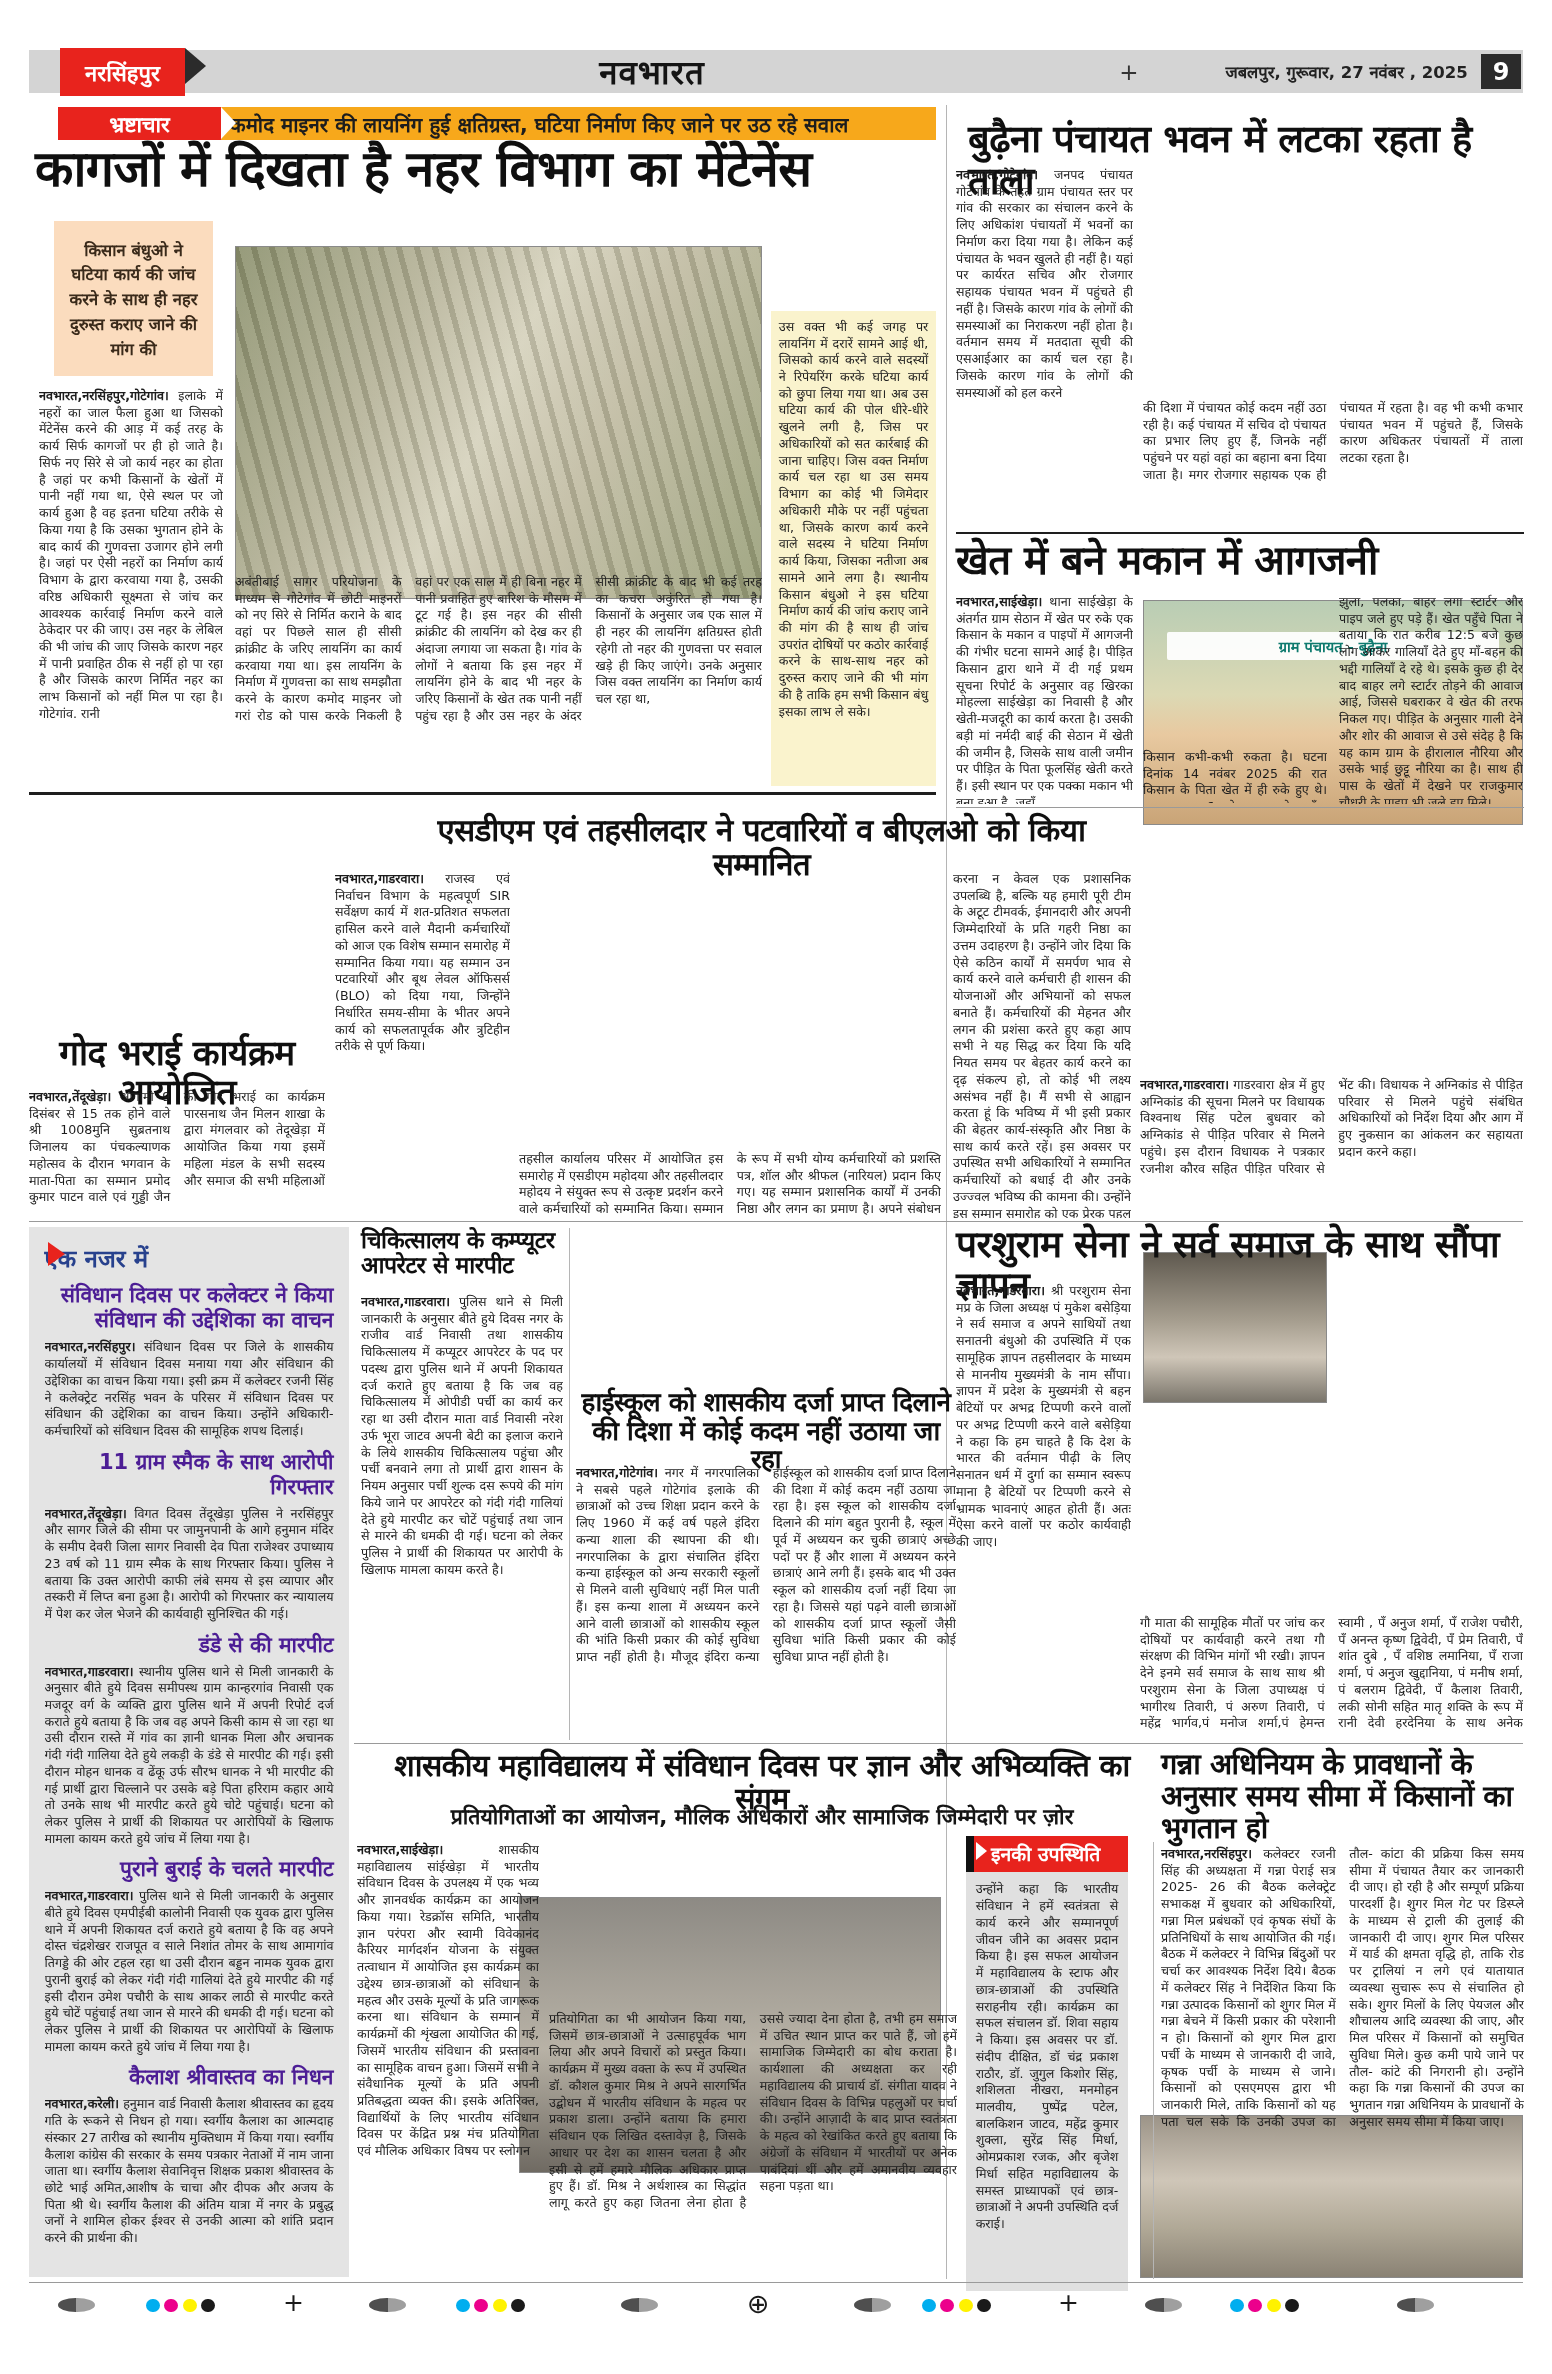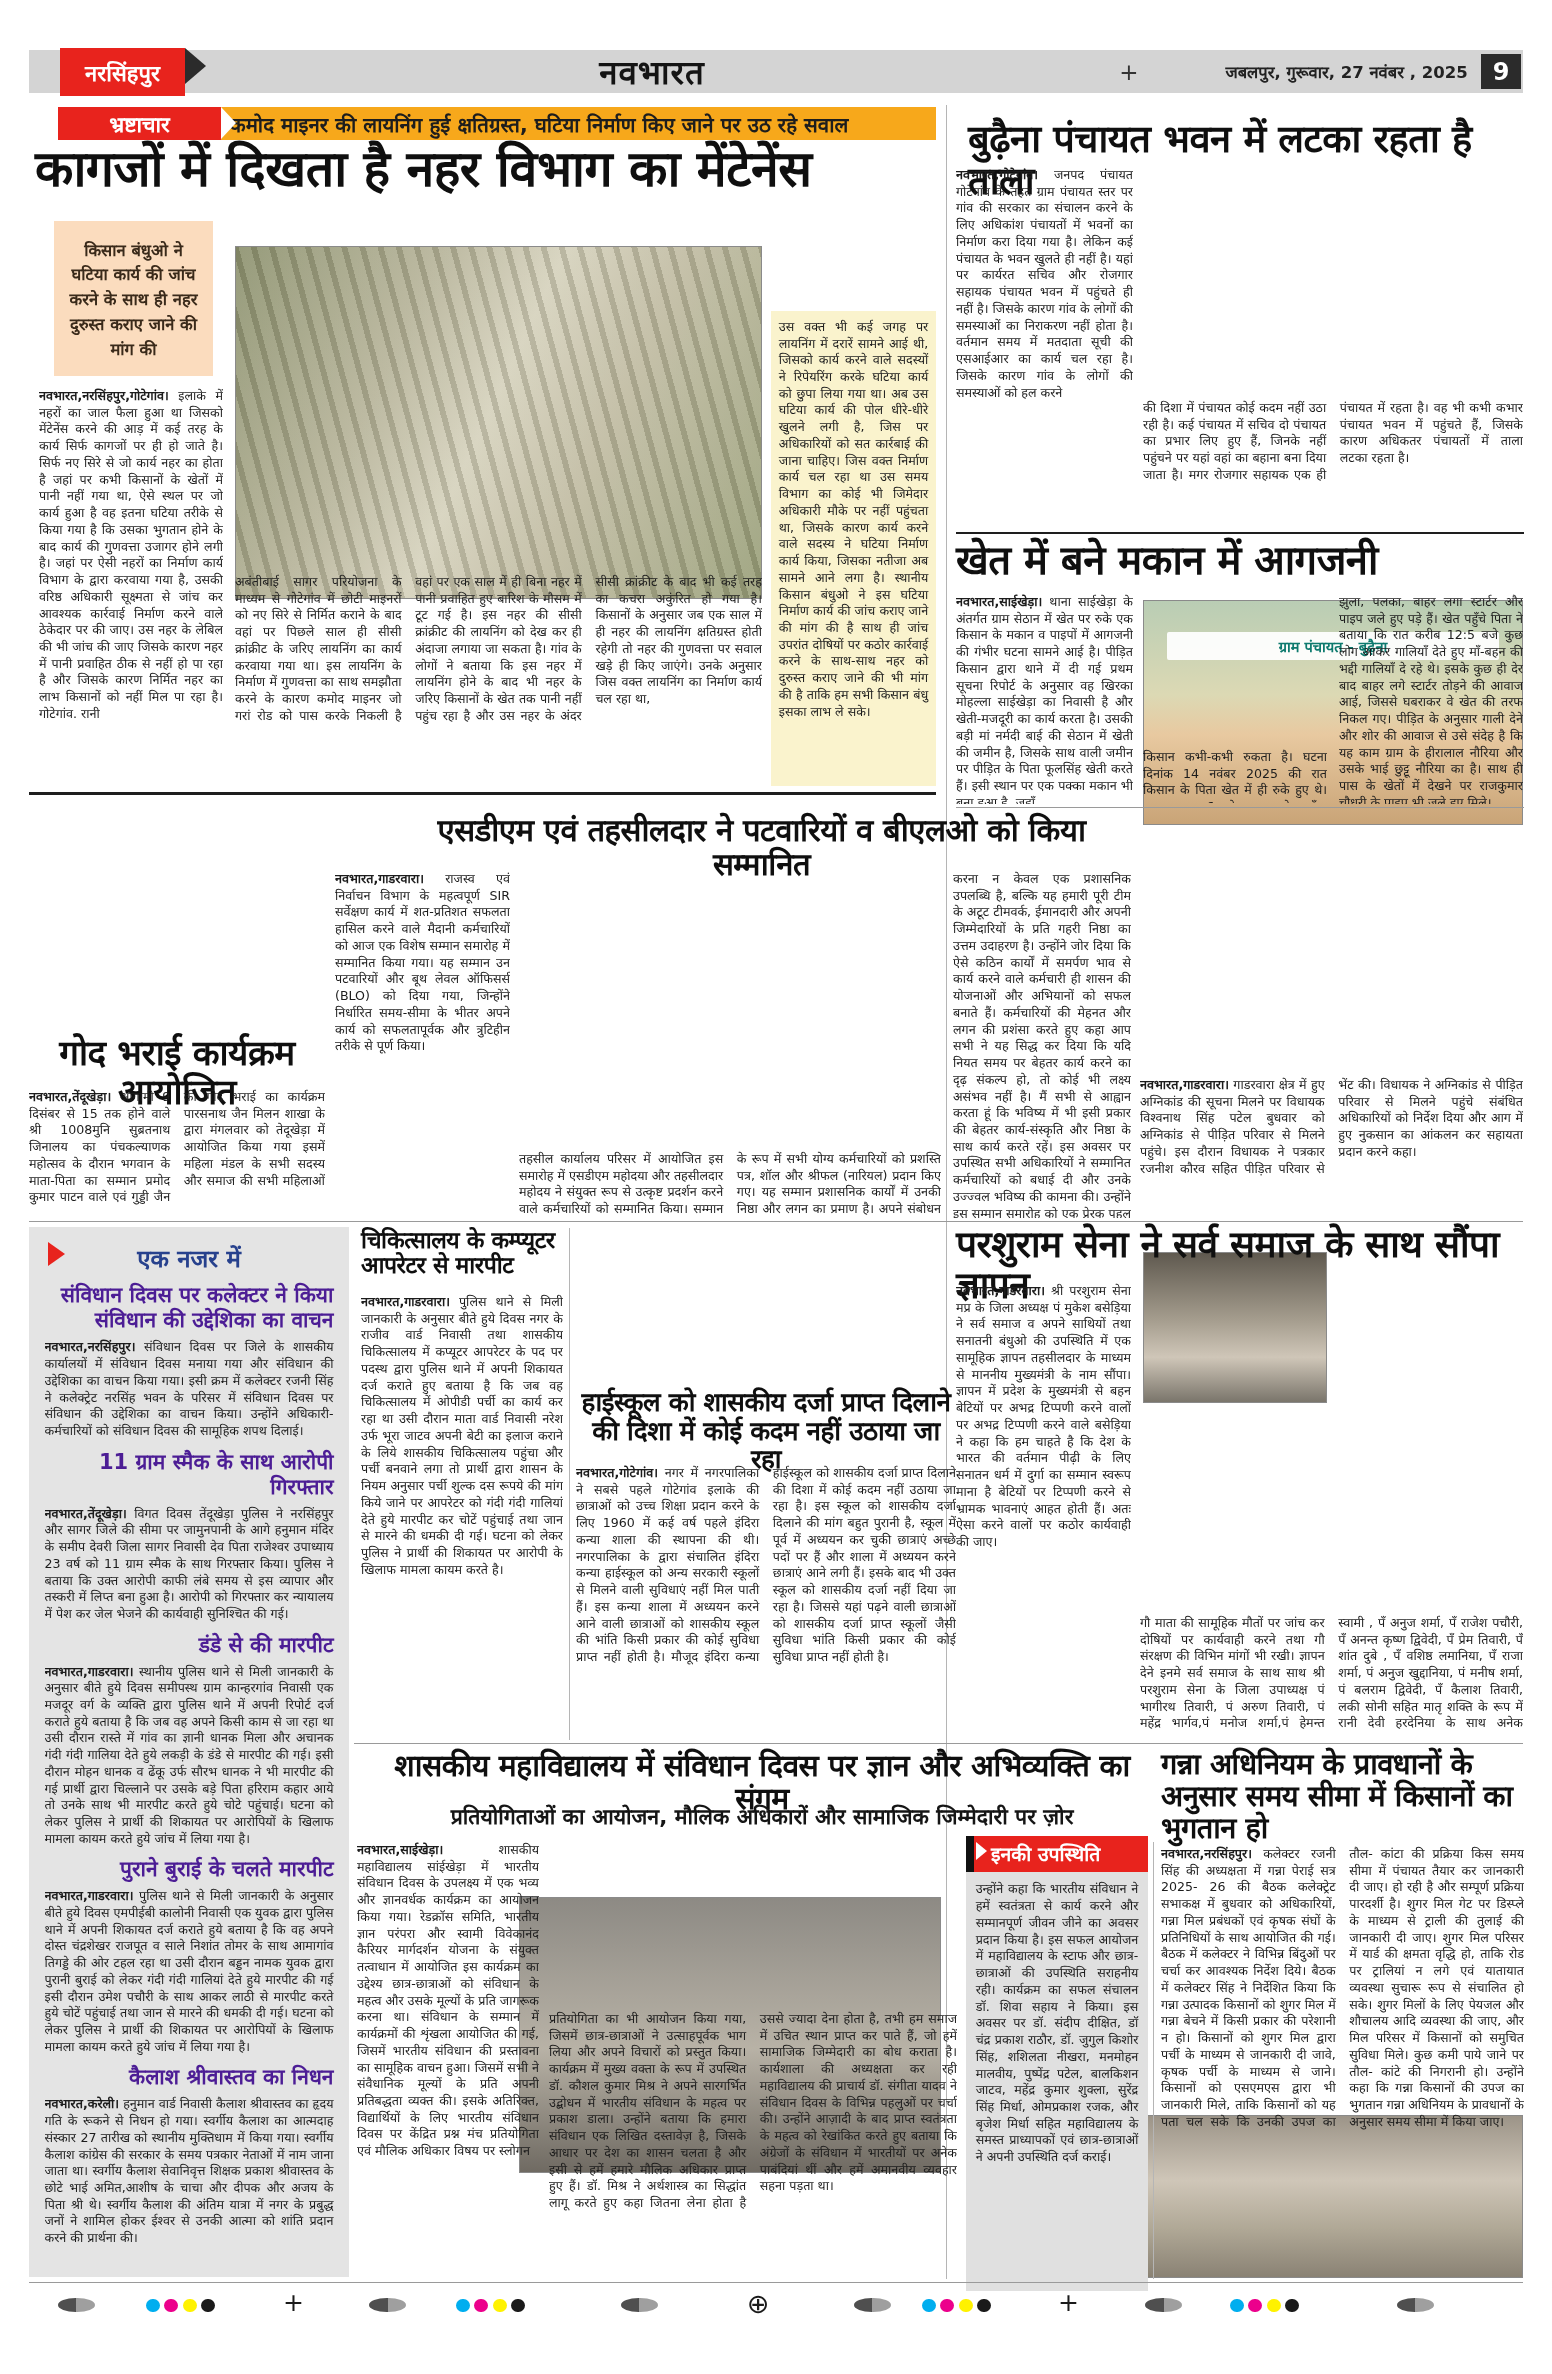--- a/index.html
+++ b/index.html
@@ -49,21 +49,21 @@
   .ph-panchayat { background:linear-gradient(180deg,#b9cdb4 0%,#dcd9b4 42%,#e8c9a0 60%,#c9a477 100%); }
   .ph-fire { background:linear-gradient(180deg,#5f594f 0%,#a59d8e 45%,#cfc6b8 70%,#7a756b 100%); }
   .ph-god { background:linear-gradient(135deg,#d8b8b2 0%,#ecdfd6 40%,#d8a8a0 70%,#c89090 100%); }
   .ph-sdm { background:linear-gradient(180deg,#8d8a84 0%,#b8b2a6 55%,#6f6a62 100%); }
   .ph-agni { background:linear-gradient(180deg,#9c9488 0%,#cfc6b8 40%,#b0a896 70%,#8a8274 100%); }
   .photo-sign { position:absolute; left:6%; right:6%; top:14%; background:rgba(255,255,255,.93);
       color:#0e7a6e; font-weight:bold; font-size:14.6px; text-align:center; padding:3.9px 1.9px; border-radius:1.9px; }
 
   
   .graybox { background:#e4e4e4; padding:13.6px 15.5px; }
-  .eknajar-title { color:#27418d; font-weight:bold; font-size:24px; text-align:center; position:relative; }
+  .eknajar-title { color:#27418d; font-weight:bold; font-size:24px; text-align:left; position:relative; }
   .eknajar-title::before { content:""; position:absolute; left:3.9px; top:1.9px;
       border-top:12.6px solid transparent; border-bottom:12.6px solid transparent; border-left:17.5px solid #e8231d; }
   .nj-h { font-weight:bold; font-size:21px; text-align:right; color:#4c1d95; margin:9.7px 0 5.8px; line-height:1.2; }
 
   .inki-tag { background:#e8231d; color:#fff; font-weight:bold; font-size:19.4px;
       padding:3.9px 7.8px 4.9px 25px; position:relative; }
   .inki-tag::before { content:""; position:absolute; left:0; top:0; bottom:0; width:7.8px; background:#111; }
   .inki-tag::after { content:""; position:absolute; left:9.7px; top:5.8px;
       border-top:9.7px solid transparent; border-bottom:9.7px solid transparent; border-left:11.6px solid #fff; }
   .inki-body { background:#e0e0e0; padding:9.7px 9.7px; }
@@ -252,21 +252,21 @@
   <div class="abs body-text" style="left:357px;top:1842px;width:182px;height:485px;">
     <b class="dl">नवभारत,साईखेड़ा।</b>
     <span>शासकीय महाविद्यालय सांईखेड़ा में भारतीय संविधान दिवस के उपलक्ष्य में एक भव्य और ज्ञानवर्धक कार्यक्रम का आयोजन किया गया। रेडक्रॉस समिति, भारतीय ज्ञान परंपरा और स्वामी विवेकानंद कैरियर मार्गदर्शन योजना के संयुक्त तत्वाधान में आयोजित इस कार्यक्रम का उद्देश्य छात्र-छात्राओं को संविधान के महत्व और उसके मूल्यों के प्रति जागरूक करना था। संविधान के सम्मान में कार्यक्रमों की शृंखला आयोजित की गई, जिसमें भारतीय संविधान की प्रस्तावना का सामूहिक वाचन हुआ। जिसमें सभी ने संवैधानिक मूल्यों के प्रति अपनी प्रतिबद्धता व्यक्त की। इसके अतिरिक्त, विद्यार्थियों के लिए भारतीय संविधान दिवस पर केंद्रित प्रश्न मंच प्रतियोगिता एवं मौलिक अधिकार विषय पर स्लोगन</span>
   </div>
 
   <div class="abs body-text cols2" style="left:549px;top:2011px;width:408px;height:316px;">
     <span>प्रतियोगिता का भी आयोजन किया गया, जिसमें छात्र-छात्राओं ने उत्साहपूर्वक भाग लिया और अपने विचारों को प्रस्तुत किया। कार्यक्रम में मुख्य वक्ता के रूप में उपस्थित डॉ. कौशल कुमार मिश्र ने अपने सारगर्भित उद्बोधन में भारतीय संविधान के महत्व पर प्रकाश डाला। उन्होंने बताया कि हमारा संविधान एक लिखित दस्तावेज़ है, जिसके आधार पर देश का शासन चलता है और इसी से हमें हमारे मौलिक अधिकार प्राप्त हुए हैं। डॉ. मिश्र ने अर्थशास्त्र का सिद्धांत लागू करते हुए कहा</span>
     <span>जितना लेना होता है उससे ज्यादा देना होता है, तभी हम समाज में उचित स्थान प्राप्त कर पाते हैं, जो हमें सामाजिक जिम्मेदारी का बोध कराता है। कार्यशाला की अध्यक्षता कर रही महाविद्यालय की प्राचार्य डॉ. संगीता यादव ने संविधान दिवस के विभिन्न पहलुओं पर चर्चा की। उन्होंने आज़ादी के बाद प्राप्त स्वतंत्रता के महत्व को रेखांकित करते हुए बताया कि अंग्रेजों के संविधान में भारतीयों पर अनेक पाबंदियां थीं और हमें अमानवीय व्यवहार सहना पड़ता था।</span>
   </div>
 
-  <div class="abs" style="left:966px;top:1836px;width:182px;height:448px;">
+  <div class="abs" style="left:966px;top:1836px;width:162px;height:448px;">
     <div class="inki-tag">
       <span>इनकी उपस्थिति</span>
     </div>
     <div class="inki-body body-text" style="height:400px;overflow:hidden;">
       <span>उन्होंने कहा कि भारतीय संविधान ने हमें स्वतंत्रता से कार्य करने और सम्मानपूर्ण जीवन जीने का अवसर प्रदान किया है। इस सफल आयोजन में महाविद्यालय के स्टाफ और छात्र-छात्राओं की उपस्थिति सराहनीय रही। कार्यक्रम का सफल संचालन डॉ. शिवा सहाय ने किया। इस अवसर पर डॉ. संदीप दीक्षित, डॉ चंद्र प्रकाश राठौर, डॉ. जुगुल किशोर सिंह, शशिलता नीखरा, मनमोहन मालवीय, पुष्पेंद्र पटेल, बालकिशन जाटव, महेंद्र कुमार शुक्ला, सुरेंद्र सिंह मिर्धा, ओमप्रकाश रजक, और बृजेश मिर्धा सहित महाविद्यालय के समस्त प्राध्यापकों एवं छात्र-छात्राओं ने अपनी उपस्थिति दर्ज कराई।</span>
     </div>
   </div>
   <div class="abs vline" style="left:1153px;top:1842px;height:437px;"></div>
 
   <h2 class="abs headline" style="left:1161px;top:1749px;width:363px;height:89px;font-size:29px;margin:0;">गन्ना अधिनियम के प्रावधानों के अनुसार समय सीमा में किसानों का भुगतान हो</h2>

